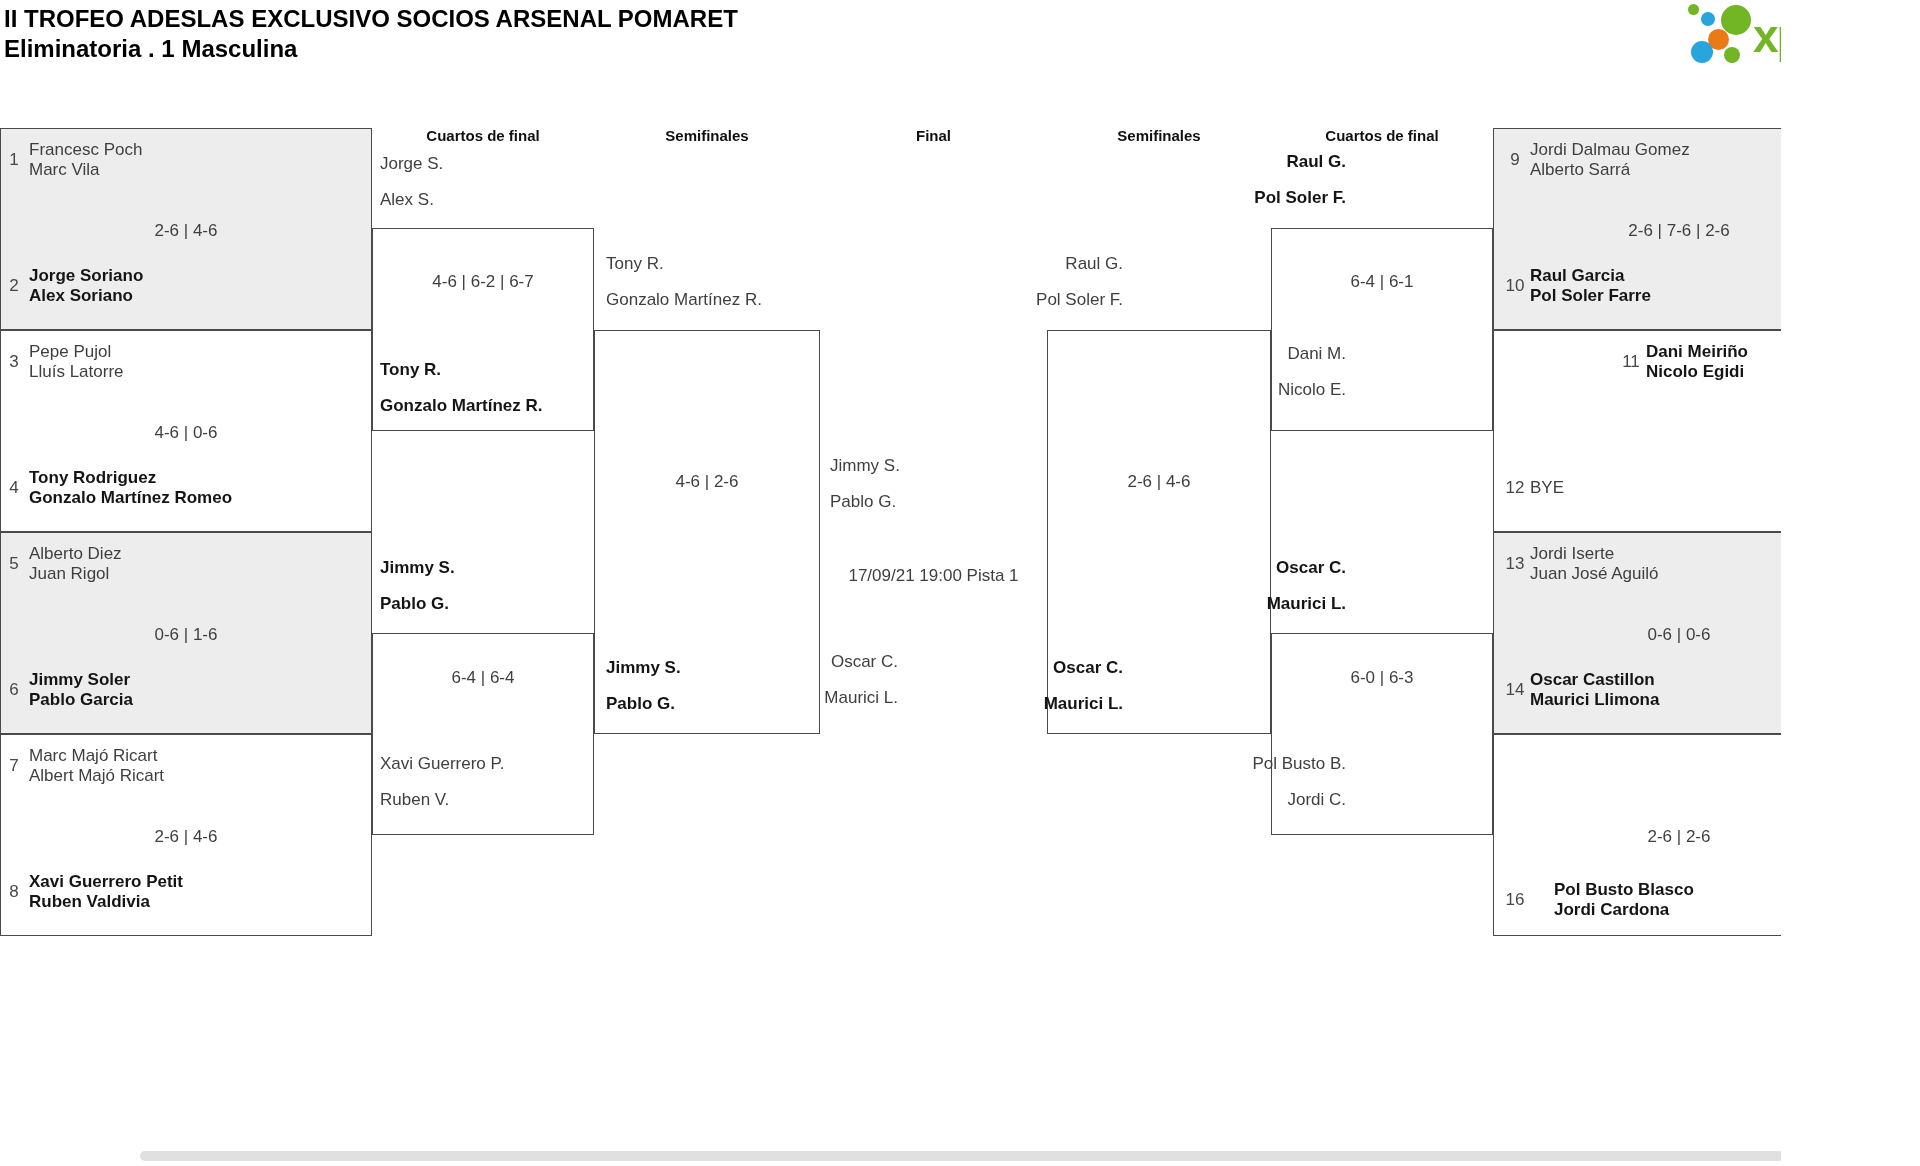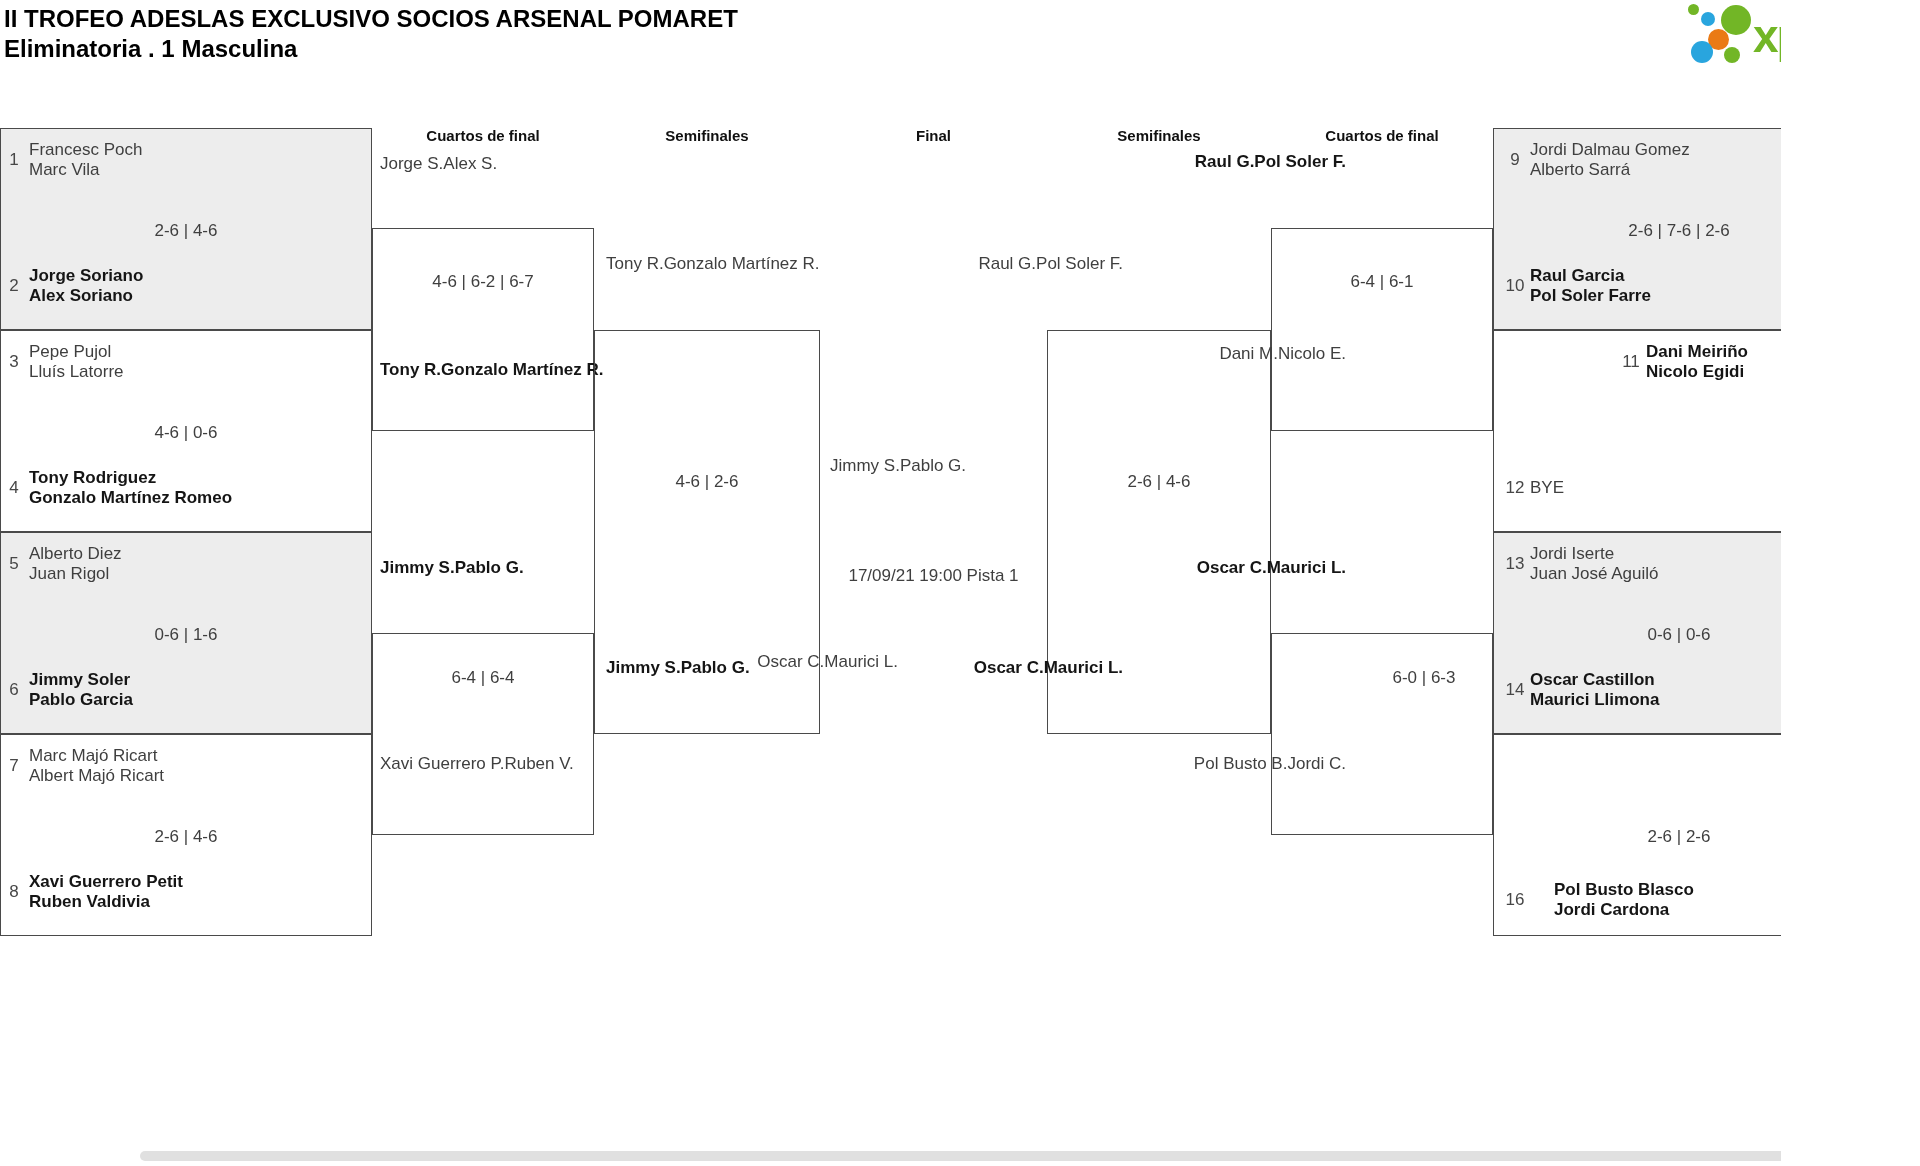--- a/index.html
+++ b/index.html
@@ -17,21 +17,21 @@
 
   .row{position:absolute;left:0;right:0;display:flex;align-items:center;height:46px;}
   .rbox .row{padding-left:8px;}
   .seed{width:26px;flex:none;text-align:center;font-size:17px;color:#474747;}
   .names{display:flex;flex-direction:column;font-size:17px;line-height:20px;color:#3f3f3f;margin-left:2px;}
   .names span:empty{display:none;}
   .names.w,.lbl.w{font-weight:bold;color:#151515;}
   .score{position:absolute;left:0;right:0;top:92px;text-align:center;font-size:17px;line-height:20px;color:#3f3f3f;}
   .score:empty{display:none;}
 
-  .lbl{position:absolute;display:flex;flex-direction:row;font-size:17px;line-height:20px;color:#3f3f3f;}
+  .lbl{position:absolute;display:flex;flex-direction:column;font-size:17px;line-height:20px;color:#3f3f3f;gap:16px;}
   .lbl.r{align-items:flex-end;text-align:right;}
   .fscore{position:absolute;text-align:center;font-size:17px;line-height:20px;color:#3f3f3f;}
 
   .logo{position:absolute;left:1686px;top:0;width:232px;height:76px;cursor:pointer;}
   .dot{position:absolute;border-radius:50%;}
   .logotext{position:absolute;left:67px;top:10px;font-size:46px;line-height:52px;font-weight:bold;letter-spacing:-2px;}
 
   .hscroll{position:absolute;left:140px;top:1151px;width:1728px;height:10px;border-radius:6px;background:#e0e0e0;}
 </style>
 </head>
@@ -197,21 +197,21 @@
   <div class="fscore" style="left:1271px;width:222px;top:272px;">6-4 | 6-1</div>
   <div class="lbl r" style="right:435px;top:344px;">
     <span>Dani M.</span>
     <span>Nicolo E.</span>
   </div>
 
   <div class="lbl r w" style="right:435px;top:558px;">
     <span>Oscar C.</span>
     <span>Maurici L.</span>
   </div>
-  <div class="fscore" style="left:1313px;width:222px;top:668px;">6-0 | 6-3</div>
+  <div class="fscore" style="left:1271px;width:222px;top:668px;">6-0 | 6-3</div>
   <div class="lbl r" style="right:435px;top:754px;">
     <span>Pol Busto B.</span>
     <span>Jordi C.</span>
   </div>
 
   <div class="box grey rbox" style="left:1493px;top:128px;">
     <div class="row" style="top:8px;">
       <span class="seed">9</span>
       <span class="names">
         <span>Jordi Dalmau Gomez</span>

